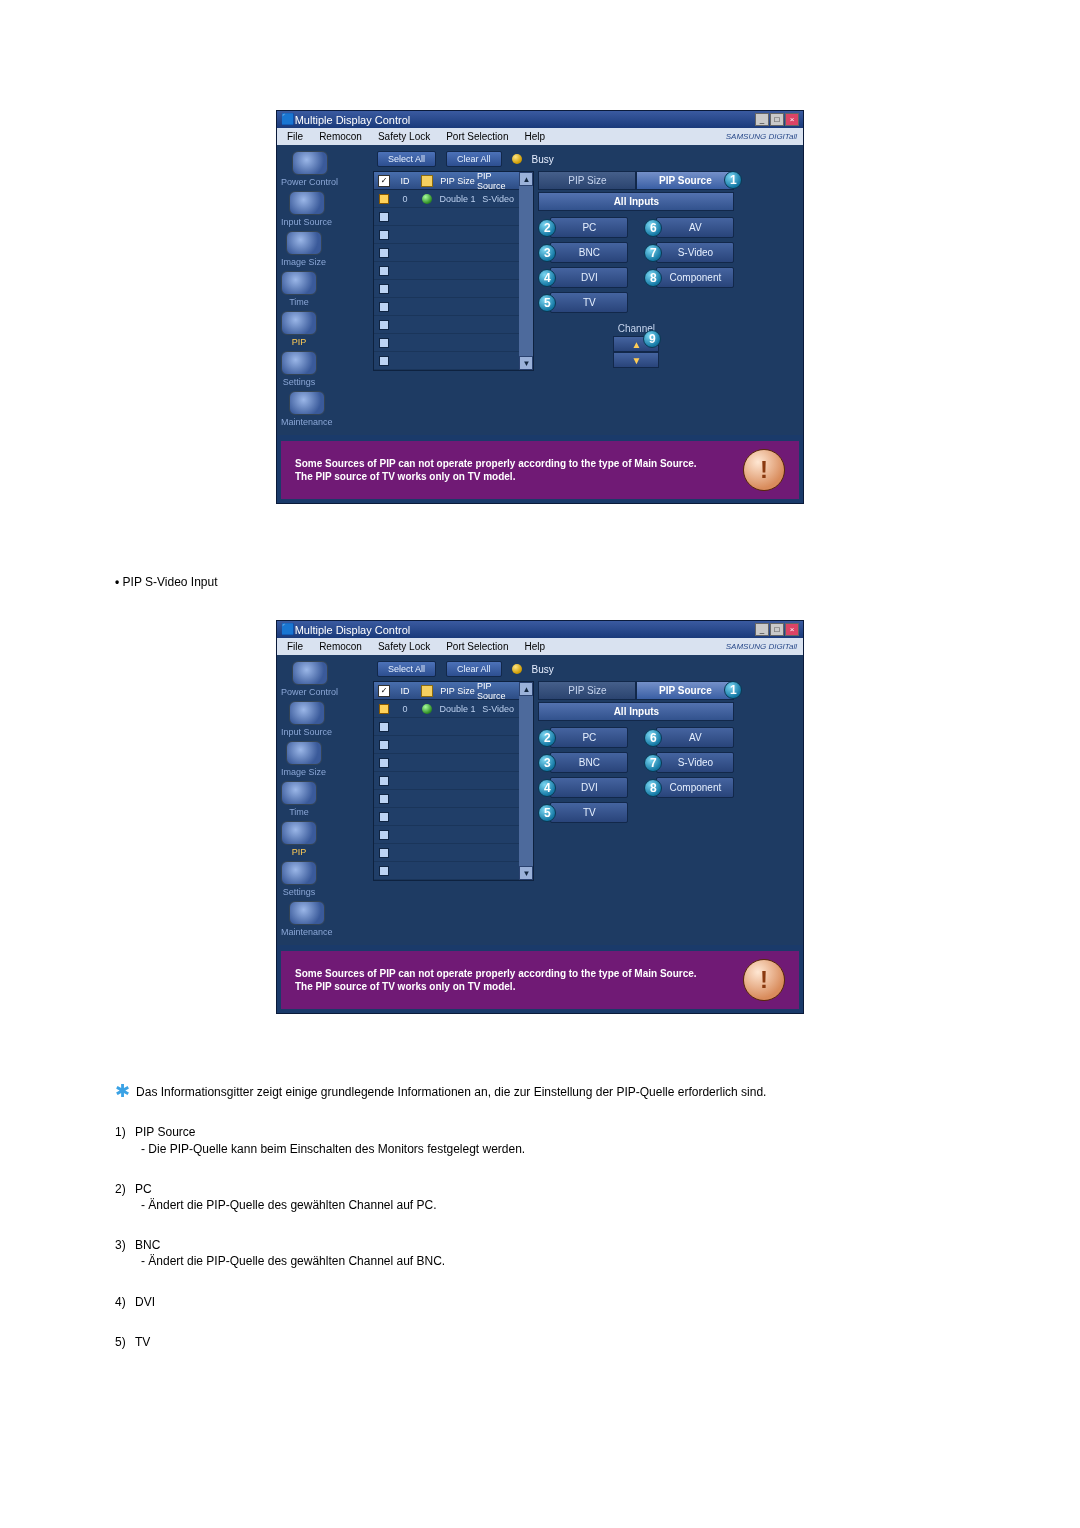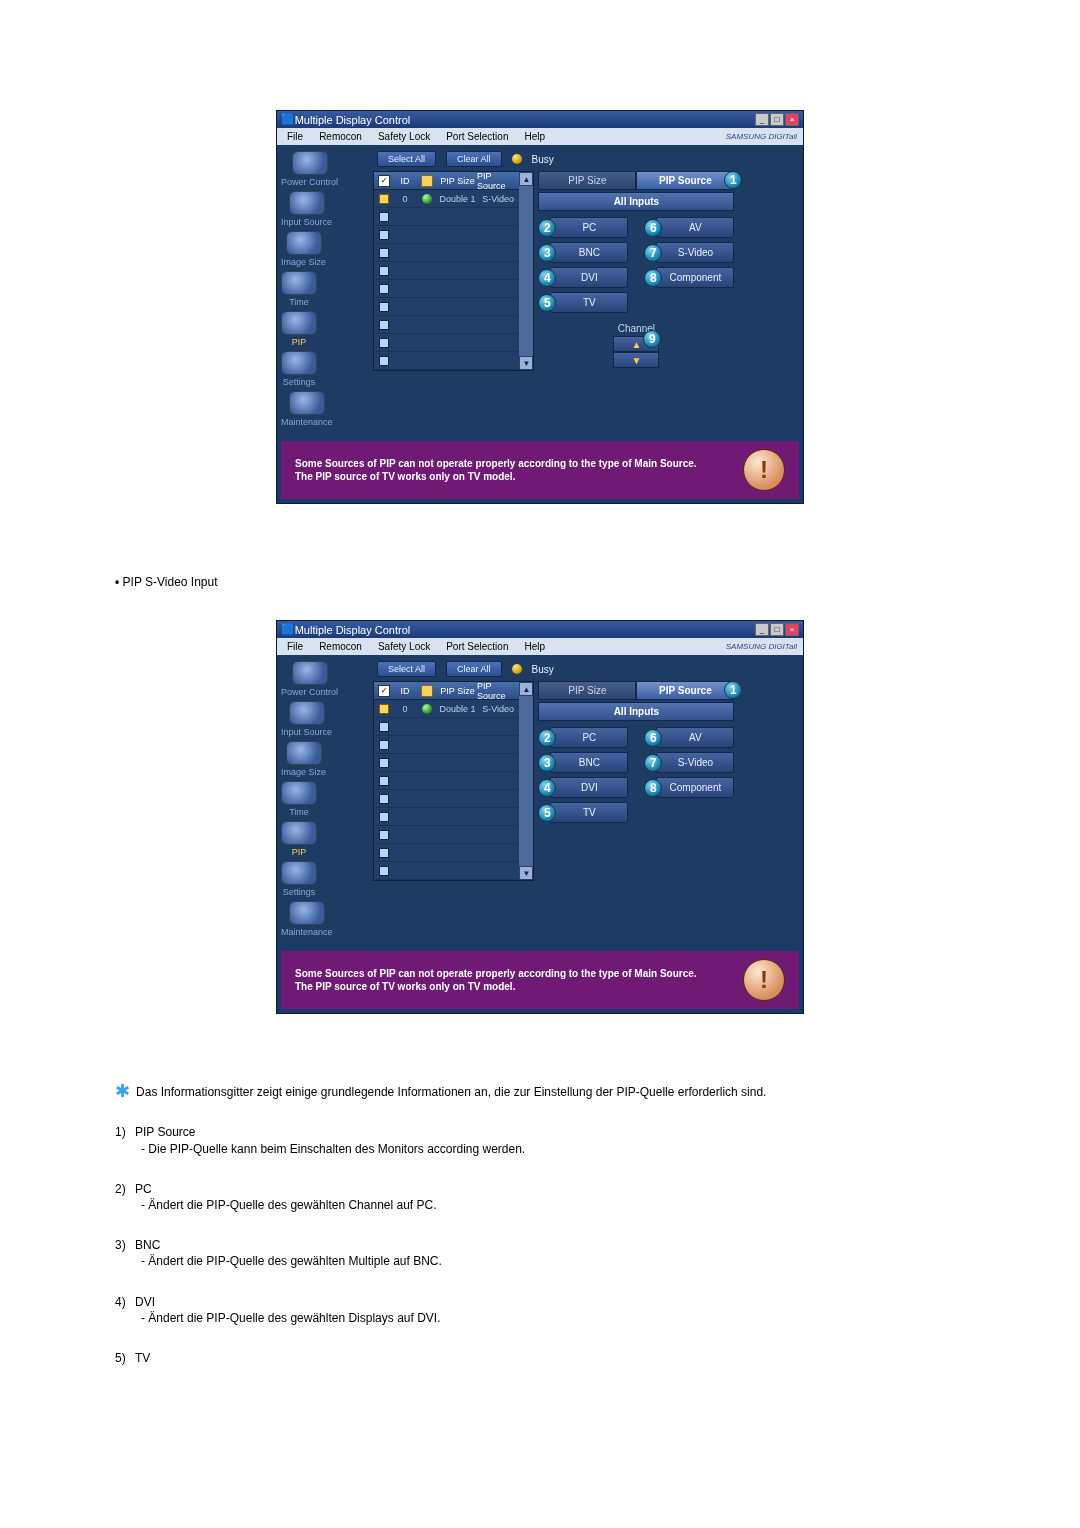--- a/index.html
+++ b/index.html
@@ -755,31 +755,30 @@
   </div>
 
 <div class="doc-text">
   <div class="note-line">
     <span class="note-star">✱</span>
     <span>Das Informationsgitter zeigt einige grundlegende Informationen an, die zur Einstellung der PIP-Quelle erforderlich sind.</span>
   </div>
   <div id="desc-items">
       <div class="num-item">
         <div><span class="num">1)</span><span>PIP Source</span></div>
-        <div class="sub-line">- Die PIP-Quelle kann beim Einschalten des Monitors according werden.</div>
+        <div class="sub-line">- Die PIP-Quelle kann beim Einschalten des Monitors festgelegt werden.</div>
       </div>
       <div class="num-item">
         <div><span class="num">2)</span><span>PC</span></div>
         <div class="sub-line">- Ändert die PIP-Quelle des gewählten Channel auf PC.</div>
       </div>
       <div class="num-item">
         <div><span class="num">3)</span><span>BNC</span></div>
-        <div class="sub-line">- Ändert die PIP-Quelle des gewählten Multiple auf BNC.</div>
+        <div class="sub-line">- Ändert die PIP-Quelle des gewählten Channel auf BNC.</div>
       </div>
       <div class="num-item">
         <div><span class="num">4)</span><span>DVI</span></div>
-        <div class="sub-line">- Ändert die PIP-Quelle des gewählten Displays auf DVI.</div>
       </div>
       <div class="num-item">
         <div><span class="num">5)</span><span>TV</span></div>
       </div>
     </div>
 </div>
 
 </body></html>

